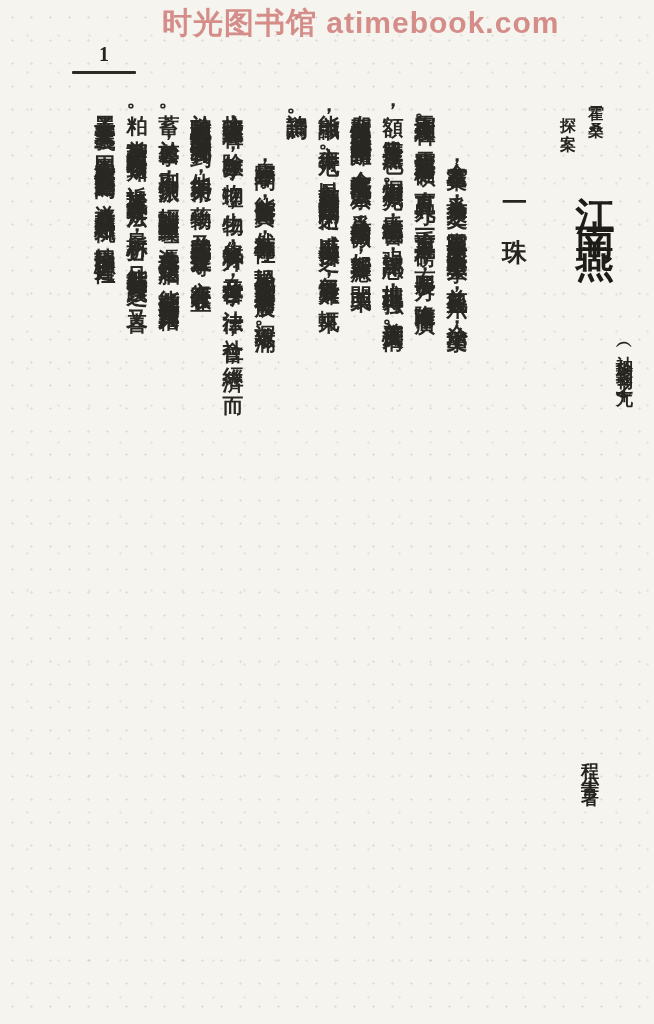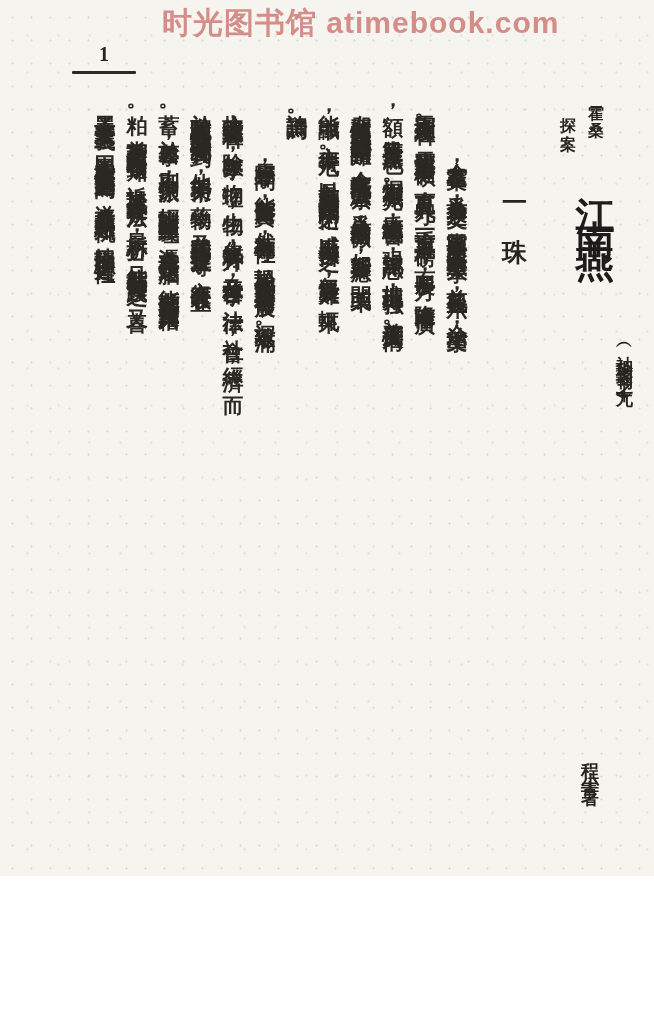--- a/index.html
+++ b/index.html
@@ -1,18 +1,18 @@
 <!DOCTYPE html>
 <html><head>
 <meta charset="utf-8">
 <style>
   html,body{margin:0;padding:0;}
   .page{
     position:relative;
-    width:654px;height:876px;
+    width:654px;height:1024px;
     background:#f5f4ef;
     overflow:hidden;
     font-family:"Liberation Serif","DejaVu Serif",serif;
     color:#26241f;
   }
   
   .page::before{
     content:"";position:absolute;inset:0;pointer-events:none;
     background-image:
       radial-gradient(rgba(95,90,78,.13) 1px,transparent 1.3px),

